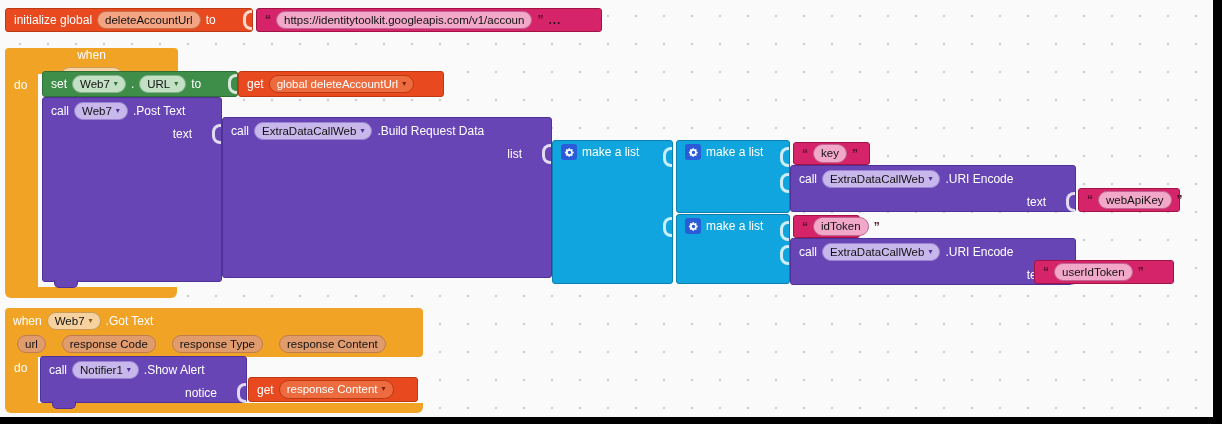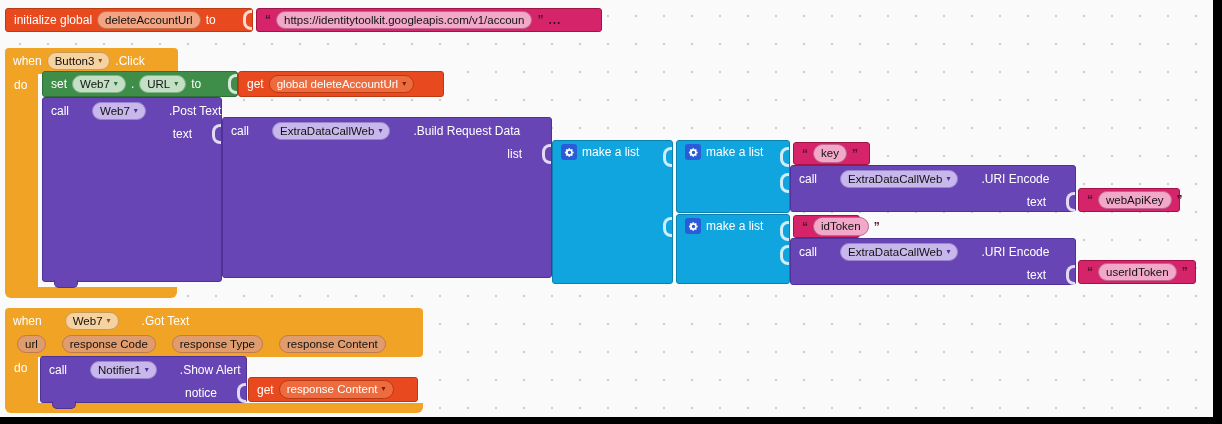--- a/index.html
+++ b/index.html
@@ -8,26 +8,26 @@
   #canvas {
     position:absolute; left:0; top:0; width:1213px; height:417px;
     background-color:var(--canvas,#FAFAFA);
     background-image: radial-gradient(var(--grid_dot,#CFCFCF) 1.4px, transparent 1.6px);
     background-size: 28px 28px; background-position: 6px 2px;
     overflow:hidden;
   }
   .block { position:absolute; box-sizing:border-box; display:flex; align-items:center; gap:5px;
            padding:0 8px; color:#fff; font-size:12px; border-radius:3px; white-space:nowrap; }
   .col { flex-direction:column; align-items:stretch; justify-content:flex-start; padding:3px 8px; gap:3px; }
-  .row { display:flex; align-items:center; gap:23px; min-height:20px; }
+  .row { display:flex; align-items:center; gap:5px; min-height:20px; }
   .argrow { justify-content:flex-end; gap:20px; }
   .argrow .socket { margin-right:-8px; }
   .endsock { margin-right:-8px; margin-left:auto; }
 
-  .c-event  { background:var(--event);  border:none; }
+  .c-event  { background:var(--event);  border:none;flex-direction:column; }
   .c-var    { background:var(--variable); border:1px solid var(--variable_border); }
   .c-set    { background:var(--setter);  border:1px solid var(--setter_border); }
   .c-method { background:var(--method);  border:1px solid var(--method_border); }
   .c-list   { background:var(--list);    border:1px solid var(--list_border); }
   .c-text   { background:var(--text);    border:1px solid var(--text_border); }
 
   .pill { display:inline-flex; align-items:center; border-radius:10px; padding:1px 7px;
           font-size:11.5px; color:#111; line-height:1.3; }
   .pill.dd::after { content:"▾"; font-size:8px; margin-left:4px; }
   .p-gold   { background:#F5D2A0; border:1px solid #C99B55; }
@@ -197,21 +197,21 @@
         <span>call</span>
         <span class="pill p-purple dd">ExtraDataCallWeb</span>
         <span>.URI Encode</span>
       </div>
       <div class="row argrow">
         <span>text</span>
         <span class="socket"></span>
       </div>
     </div>
 
-    <div class="block c-text" style="left:1078px;top:260px;width:118px;height:24px;">
+    <div class="block c-text" style="left:1034px;top:260px;width:140px;height:24px;">
       <span class="q"></span>
       <span class="pill p-pink">userIdToken</span>
       <span class="qc"></span>
     </div>
 
     <div class="block c-event col hat" style="left:5px;top:308px;width:418px;height:49px;">
       <div class="row">
         <span>when</span>
         <span class="pill p-gold dd">Web7</span>
         <span>.Got Text</span>

